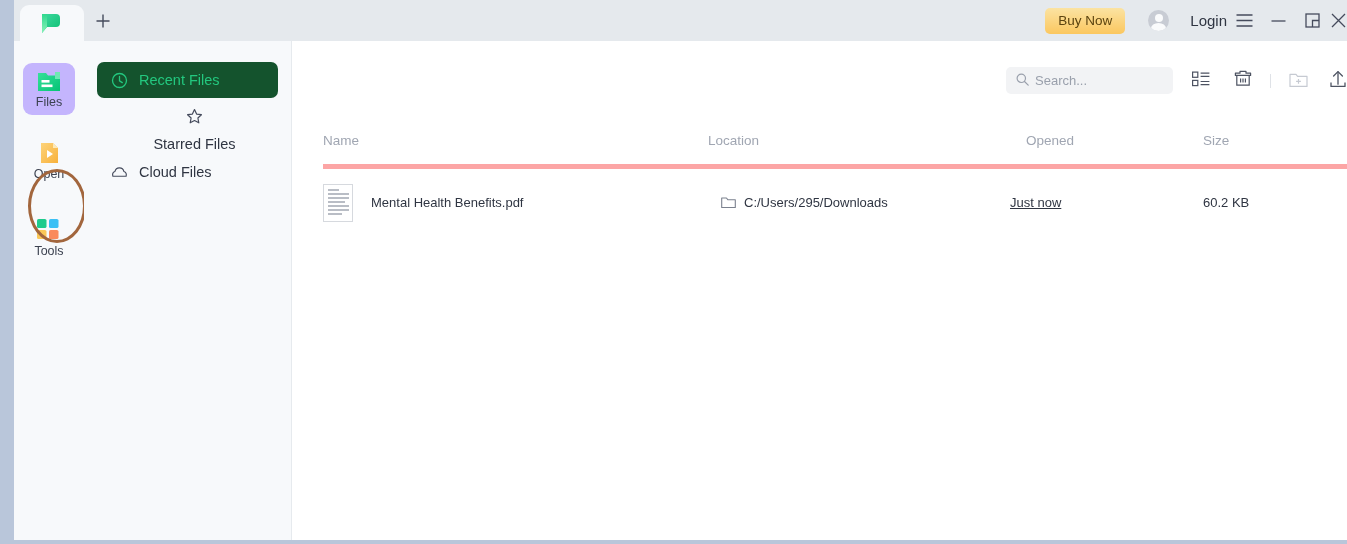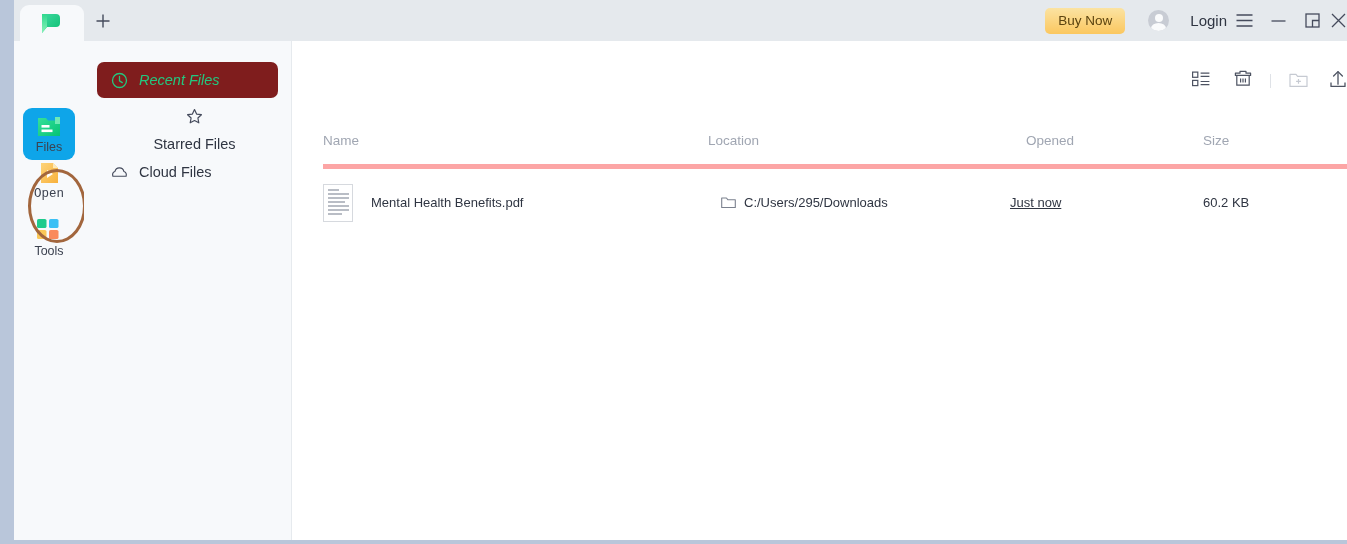--- a/index.html
+++ b/index.html
@@ -106,23 +106,23 @@
   .side-item {
     position: absolute; left: 9px;
     width: 52px; height: 52px;
     border-radius: 9px;
     display: flex; flex-direction: column;
     align-items: center; justify-content: center;
     gap: 2px;
     cursor: pointer;
   }
   .side-item .s-label { font-size: 12.5px; color: #3c4250; line-height: 14px; }
-  .side-item.active { background: #0ea5e9; margin-top: 45px; }
+  .side-item.active { background: #c4b5fd; }
   .si-files { top: 22px; }
-  .si-open  { top: 114px; font-family: Liberation Mono, monospace; }
+  .si-open  { top: 94px; }
   .si-tools { top: 171px; }
   .side-ico { width: 26px; height: 24px; position: relative; }
 
   .annot-ellipse {
     position: absolute;
     left: 14px; top: 128px;
     width: 58px; height: 74px;
     border: 3.5px solid #a2663d;
     border-radius: 50%;
     pointer-events: none;
@@ -138,21 +138,21 @@
   .nav-item {
     position: absolute; left: 13px;
     width: 181px; height: 36px;
     display: flex; align-items: center; gap: 11px;
     padding-left: 14px;
     border-radius: 7px;
     font-size: 14.5px;
     color: #2f3542;
     cursor: pointer;
   }
-  .nav-item.active { background: #7f1d1d; color: #23c87f; font-style: italic; }
+  .nav-item.active { background: #14532d; color: #23c87f; }
   .nav-item .n-ico { width: 17px; height: 17px; display:flex; align-items:center; justify-content:center; }
   .ni-0 { top: 21px; }
   .ni-1 { top: 67px; flex-direction: column; }
   .ni-2 { top: 113px; }
 
   
   .main {
     position: absolute; left: 293px; top: 41px;
     width: 1054px; height: 503px;
     background: #ffffff;
@@ -392,20 +392,29 @@
         </svg>
       </span>
       <span>Cloud Files</span>
     </div>
   </div>
 
   <div class="main">
 
     <div class="toolbar">
 
+      <div class="searchbox">
+        <span>
+          <svg width="13" height="13" viewBox="0 0 13 13">
+            <circle cx="5.3" cy="5.3" r="4.2" fill="none" stroke="#9aa0ac" stroke-width="1.2"></circle>
+            <path d="M8.5 8.5 L12.2 12.2" stroke="#9aa0ac" stroke-width="1.2" stroke-linecap="round"></path>
+          </svg>
+        </span>
+        <input type="text" placeholder="Search..." style="">
+      </div>
 
       <div class="tool-ico ti-list">
         <span>
           <svg width="18" height="16" viewBox="0 0 18 16">
             <rect x="0.6" y="1.1" width="5.2" height="5.2" fill="none" stroke="#4d5362" stroke-width="1.2"></rect>
             <rect x="0.6" y="9.4" width="5.2" height="5.2" fill="none" stroke="#4d5362" stroke-width="1.2"></rect>
             <path d="M8.6 2.2 H17.4 M8.6 5.4 H17.4 M8.6 10.5 H17.4 M8.6 13.7 H17.4" stroke="#4d5362" stroke-width="1.2"></path>
           </svg>
         </span>
       </div>

